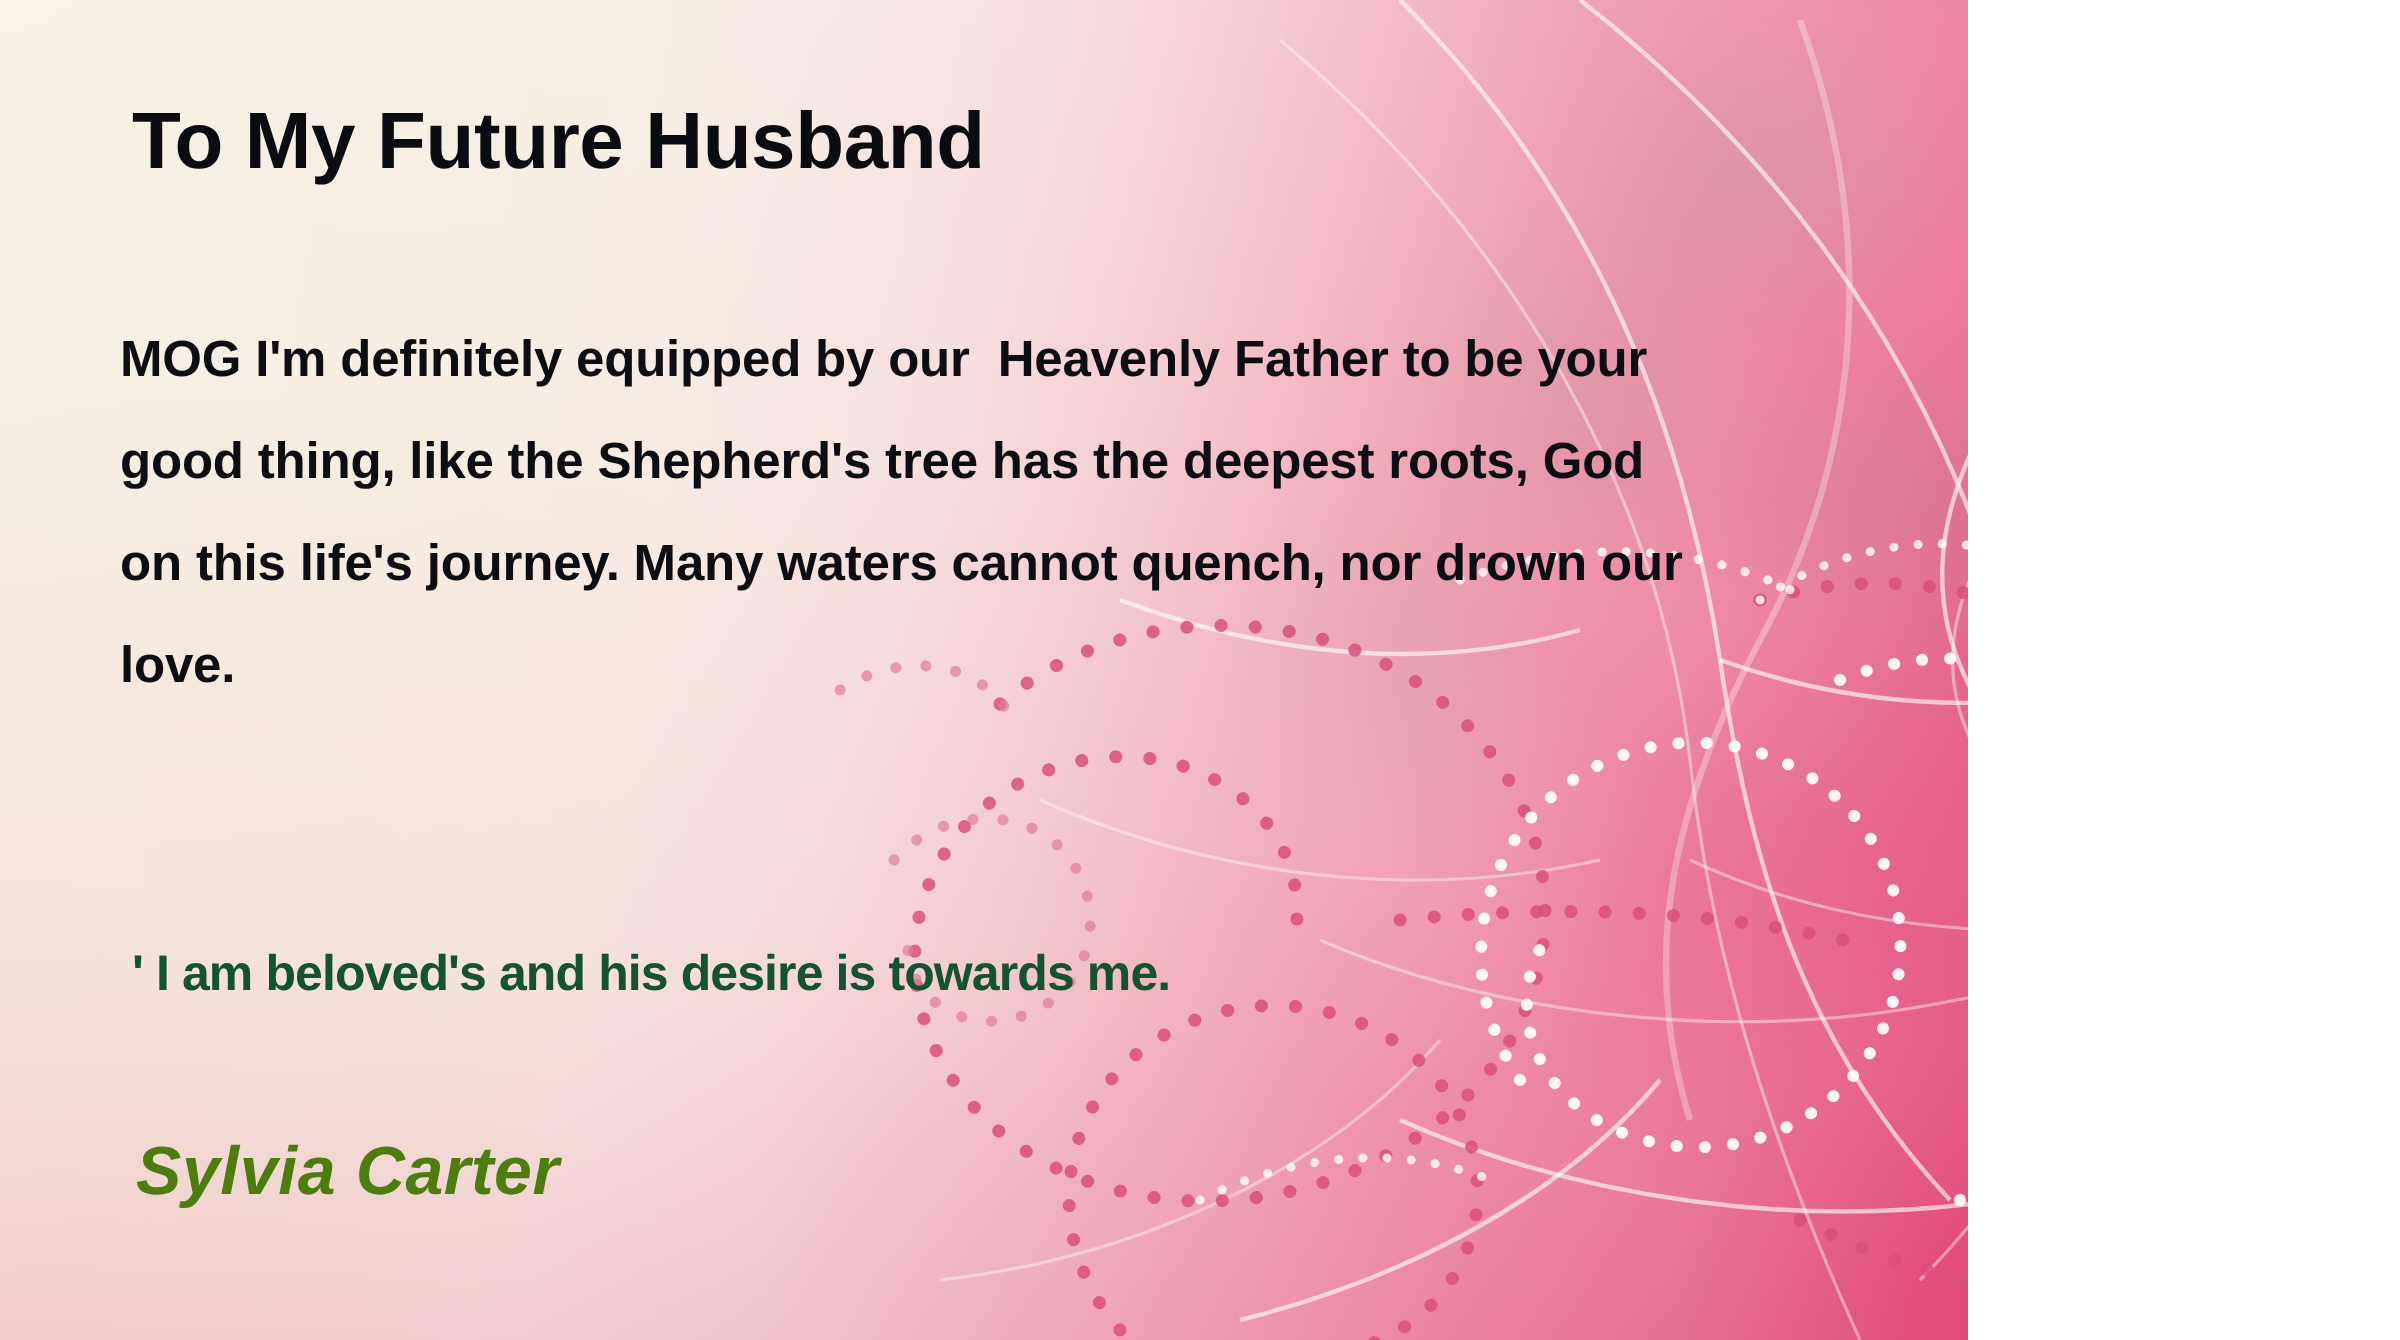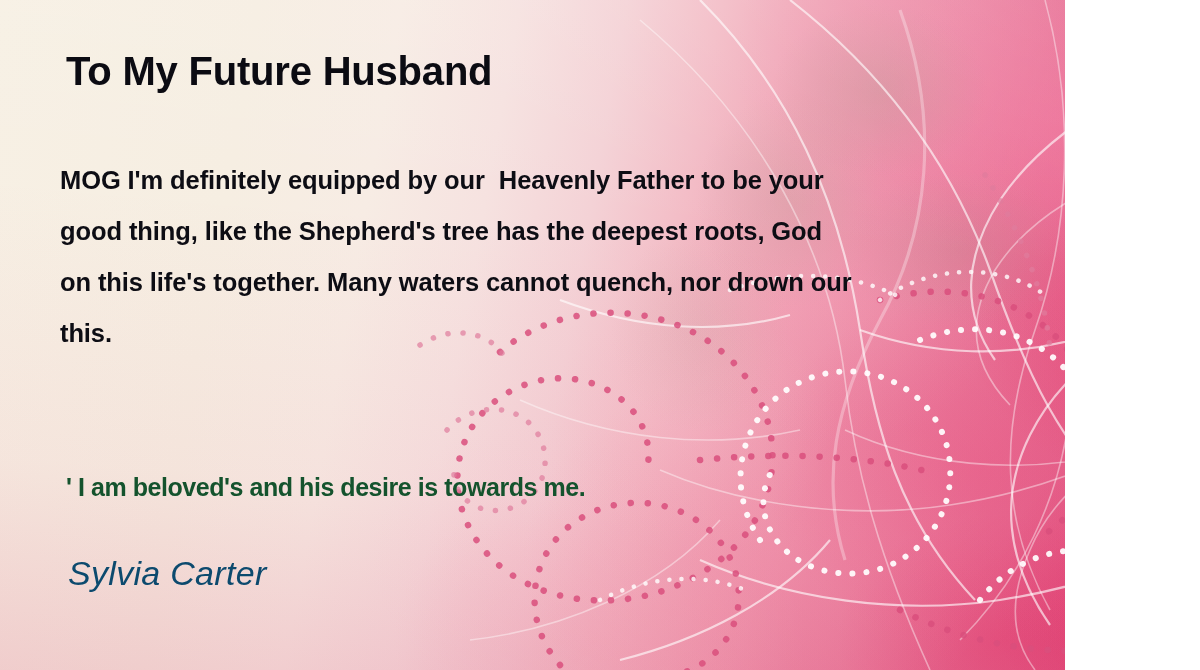--- a/index.html
+++ b/index.html
@@ -8,21 +8,21 @@
     padding: 0;
     background: #ffffff;
   }
   body {
     font-family: "Liberation Sans", sans-serif;
   }
 
   
   #poem-card {
     position: relative;
-    width: 1065px;
+    width: 984px;
     height: 670px;
     overflow: hidden;
     background: #f3ece0;
   }
 
   
   .bg-layer {
     position: absolute;
     inset: 0;
     pointer-events: none;
@@ -126,27 +126,27 @@
     font-weight: bold;
     line-height: 34px;
     letter-spacing: -0.45px;
     color: #14532d;
     white-space: pre;
   }
 
   #poem-signature {
     position: absolute;
     left: 68px;
-    top: 552px;
+    top: 565px;
     font-size: 34px;
     font-style: italic;
-    font-weight: normal;
+    font-weight: bold;
     line-height: 42px;
     letter-spacing: 0.3px;
-    color: #0c4a6e;
+    color: #4d7c0f;
     white-space: nowrap;
   }
 </style>
 </head>
 <body>
 
 <div id="poem-card">
 
   <div class="bg-layer" id="bg-base"></div>
   <div class="bg-layer" id="bg-petals"></div>
@@ -236,22 +236,22 @@
     </svg>
   </div>
 
   <div id="poem-content">
 
     <div id="poem-title">To My Future Husband</div>
 
     <div id="poem-body">
       <div class="poem-line">MOG I'm definitely equipped by our  Heavenly Father to be your</div>
       <div class="poem-line">good thing, like the Shepherd's tree has the deepest roots, God</div>
-      <div class="poem-line">on this life's together. Many waters cannot quench, nor drown our</div>
-      <div class="poem-line">this.</div>
+      <div class="poem-line">on this life's journey. Many waters cannot quench, nor drown our</div>
+      <div class="poem-line">love.</div>
     </div>
 
     <div id="poem-scripture">' I am beloved's and his desire is towards me.</div>
 
     <div id="poem-signature">Sylvia Carter</div>
 
   </div>
 </div>
 
 </body></html>

